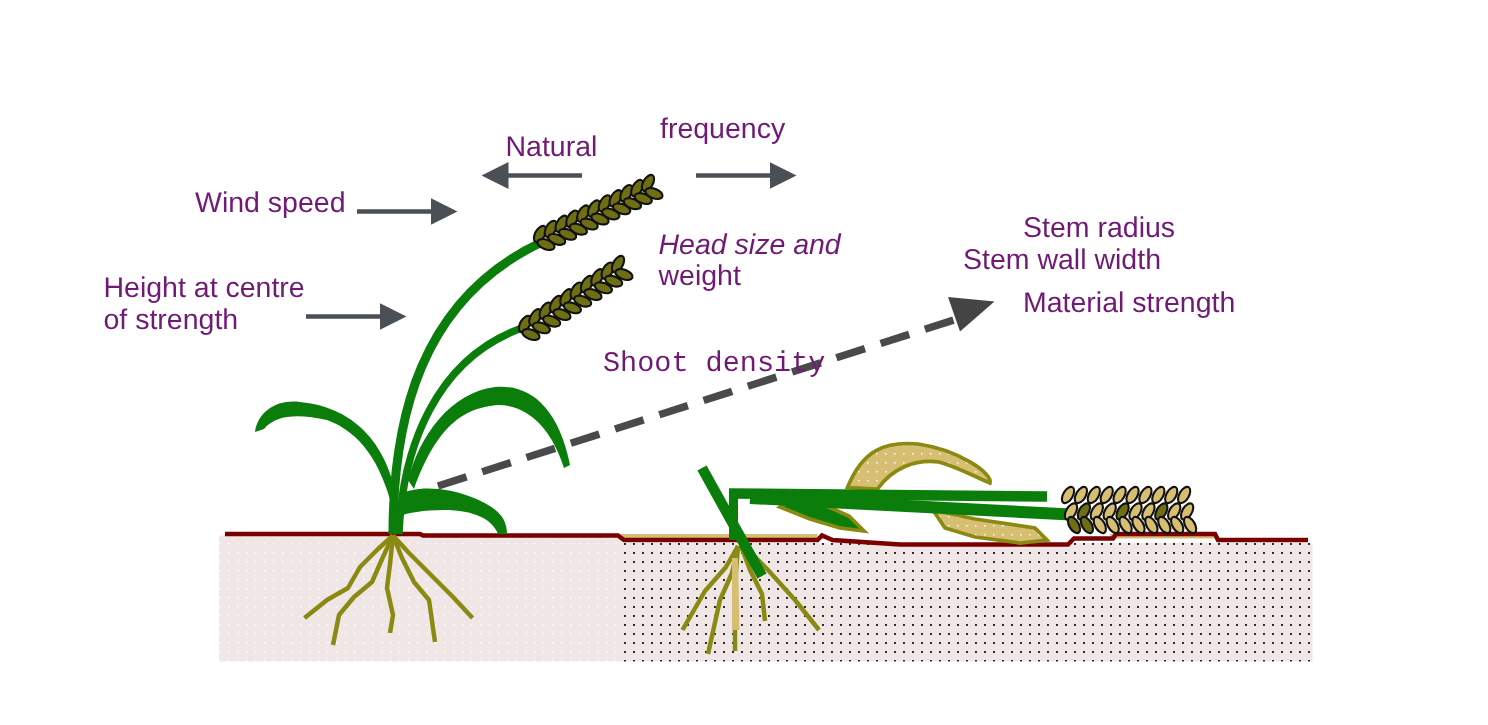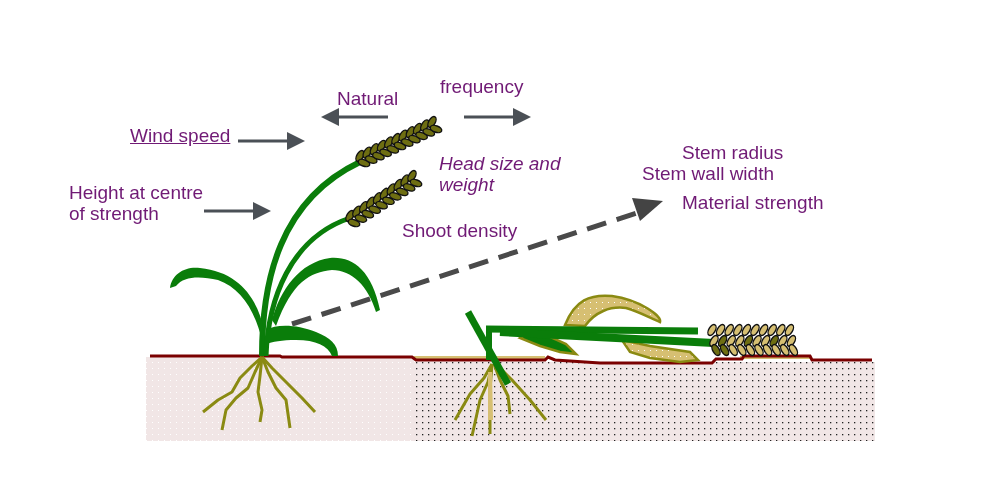--- a/index.html
+++ b/index.html
@@ -158,23 +158,23 @@
 
   <line x1="238" y1="141" x2="296" y2="141" stroke="#4b5056" stroke-width="3" marker-end="url(#arrHead)"></line>
   <line x1="204" y1="211" x2="262" y2="211" stroke="#4b5056" stroke-width="3" marker-end="url(#arrHead)"></line>
   <line x1="388" y1="117" x2="330" y2="117" stroke="#4b5056" stroke-width="3" marker-end="url(#arrHead)"></line>
   <line x1="464" y1="117" x2="522" y2="117" stroke="#4b5056" stroke-width="3" marker-end="url(#arrHead)"></line>
 
   <line x1="292" y1="324" x2="640" y2="212" stroke="#4a4a4a" stroke-width="5" stroke-dasharray="20,11"></line>
   <path d="M663,201 L640,221 L632,198 Z" fill="#444"></path>
 </svg>
 
-<div class="lbl" style="left:130px;top:125px;text-decoration:underline;">Wind speed</div>
+<div class="lbl" style="left:130px;top:125px;">Wind speed</div>
 <div class="lbl" style="left:69px;top:182px;text-align:right;">Height at centre</div>
 <div class="lbl" style="left:69px;top:203px;">of strength</div>
 <div class="lbl" style="left:337px;top:88px;">Natural</div>
 <div class="lbl" style="left:440px;top:76px;">frequency</div>
 <div class="lbl" style="left:439px;top:153px;font-style:italic;">Head size and</div>
-<div class="lbl" style="left:439px;top:174px;font-style:italic;">weight</div>
-<div class="lbl" style="left:402px;top:220px;">Shoot density</div>
+<div class="lbl" style="left:439px;top:174px;">weight</div>
+<div class="lbl" style="left:402px;top:232px;font-family:Liberation Mono, monospace;">Shoot density</div>
 <div class="lbl" style="left:682px;top:142px;">Stem radius</div>
 <div class="lbl" style="left:642px;top:163px;">Stem wall width</div>
 <div class="lbl" style="left:682px;top:192px;">Material strength</div>
 
 </body></html>

